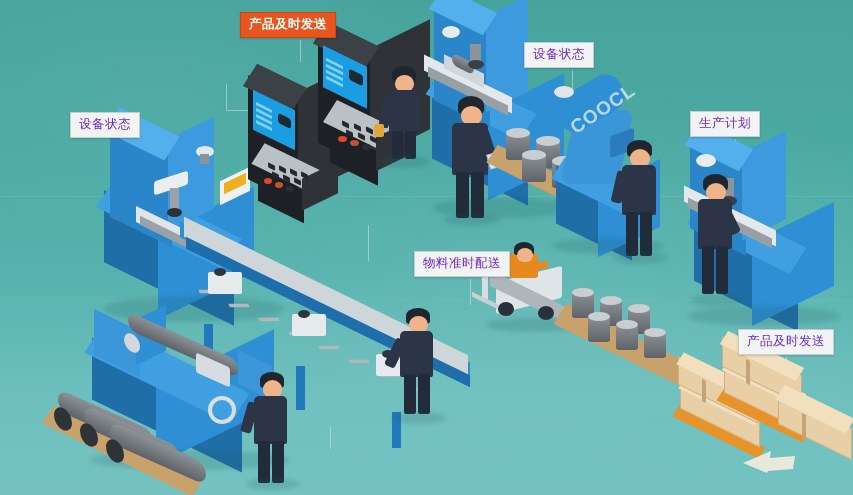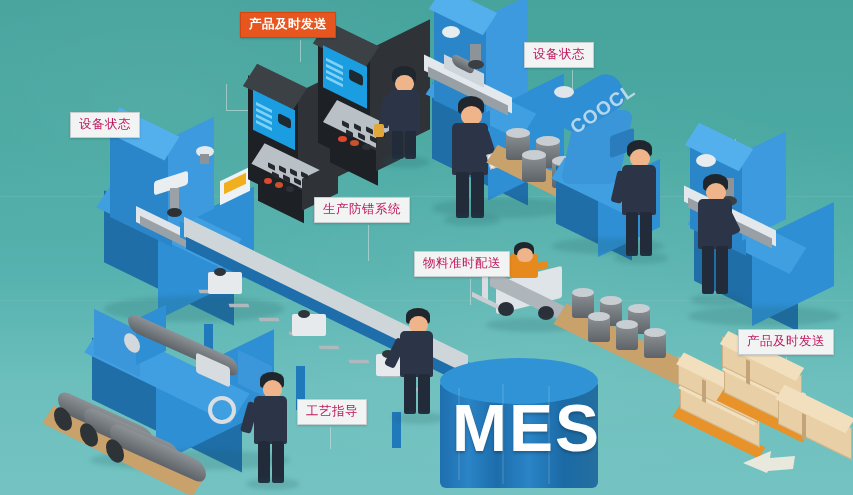--- a/index.html
+++ b/index.html
@@ -9,21 +9,21 @@
     background:linear-gradient(180deg,#47a49d 0%,#4aa9a2 28%,#56b2ae 55%,#6cbfbd 78%,#74c3c2 100%);
   }
   .bg-soft{position:absolute;inset:0;background:
      radial-gradient(ellipse 620px 300px at 64% 58%, rgba(255,255,255,.07), rgba(255,255,255,0) 70%),
      radial-gradient(ellipse 420px 220px at 18% 20%, rgba(255,255,255,.05), rgba(255,255,255,0) 72%);}
   
   .abs{position:absolute;}
   .shadow{position:absolute;background:rgba(30,90,95,.18);border-radius:50%;filter:blur(2px);}
   
   .label{
-    position:absolute;background:#f2f3f3;color:#be185d;
+    position:absolute;background:#f2f3f3;color:#6d28d9;
     border:1px solid #c8cdcf;font-size:12.5px;line-height:1;
     padding:5px 8px 6px 8px;white-space:nowrap;
     box-shadow:0 1px 2px rgba(0,0,0,.16);letter-spacing:.5px;
     font-family:"DejaVu Sans","Liberation Sans",sans-serif;
   }
   .label.accent{background:#e8561f;color:#fff;border-color:#d3440f;font-weight:bold;}
   .leader{position:absolute;border-left:1px solid rgba(215,225,225,.55);}
   .leader.h{border-left:none;border-top:1px solid rgba(215,225,225,.55);}
   
   .m-body{position:absolute;background:#2e8fd4;}
@@ -370,28 +370,20 @@
   <div class="abs" style="left:48px;top:402px;width:170px;height:90px;">
     <div class="plank" style="left:0px;top:36px;width:150px;height:26px;transform:skewY(26deg) skewX(-26deg) scaleY(.9);"></div>
     <div class="cyl" style="left:10px;top:8px;width:96px;height:22px;border-radius:11px;transform:skewY(24deg);"></div>
     <div class="cyl-cap" style="left:6px;top:6px;width:18px;height:22px;background:#2e3338;transform:skewY(24deg);"></div>
     <div class="cyl" style="left:36px;top:24px;width:96px;height:22px;border-radius:11px;transform:skewY(24deg);"></div>
     <div class="cyl-cap" style="left:32px;top:22px;width:18px;height:22px;background:#2e3338;transform:skewY(24deg);"></div>
     <div class="cyl" style="left:62px;top:40px;width:96px;height:22px;border-radius:11px;transform:skewY(24deg);"></div>
     <div class="cyl-cap" style="left:58px;top:38px;width:18px;height:22px;background:#2e3338;transform:skewY(24deg);"></div>
   </div>
 
-  <div id="mes-tank" style="left:440px;top:358px;width:160px;height:130px;">
-    <div class="tank-body" style="left:0px;top:22px;width:158px;height:108px;"></div>
-    <div class="tank-top" style="left:0px;top:0px;width:158px;height:46px;"></div>
-    <div class="abs" style="left:18px;top:30px;width:2px;height:92px;background:rgba(255,255,255,.10);"></div>
-    <div class="abs" style="left:62px;top:26px;width:2px;height:100px;background:rgba(255,255,255,.10);"></div>
-    <div class="abs" style="left:108px;top:28px;width:2px;height:98px;background:rgba(255,255,255,.10);"></div>
-    <div class="mes-text" style="left:12px;top:32px;">MES</div>
-  </div>
 
   <div class="abs" style="left:676px;top:352px;width:175px;height:125px;">
 
     <div class="pallet" style="left:0px;top:72px;width:86px;height:16px;transform:skewY(26deg) skewX(-26deg) scaleY(.9);"></div>
     <div class="box" style="left:4px;top:48px;width:78px;height:26px;transform:skewY(26deg);"></div>
     <div class="box-top" style="left:6px;top:40px;width:76px;height:18px;transform:skewY(26deg) skewX(-26deg) scaleY(.86);"></div>
     <div class="box" style="left:2px;top:24px;width:78px;height:26px;transform:skewY(26deg);"></div>
     <div class="box-top" style="left:4px;top:16px;width:76px;height:18px;transform:skewY(26deg) skewX(-26deg) scaleY(.86);"></div>
 
     <div class="pallet" style="left:44px;top:56px;width:86px;height:16px;transform:skewY(26deg) skewX(-26deg) scaleY(.9);"></div>
@@ -404,23 +396,22 @@
     <div class="box-top" style="left:104px;top:46px;width:70px;height:22px;transform:skewY(26deg) skewX(-26deg) scaleY(.86);"></div>
 
     <div class="abs" style="left:26px;top:28px;width:4px;height:22px;background:#c3a479;transform:skewY(26deg);"></div>
     <div class="abs" style="left:70px;top:8px;width:4px;height:24px;background:#c3a479;transform:skewY(26deg);"></div>
     <div class="abs" style="left:126px;top:62px;width:4px;height:26px;background:#c3a479;transform:skewY(26deg);"></div>
   </div>
 
   <div class="label accent" style="left:240px;top:12px;">产品及时发送</div>
   <div class="label" style="left:70px;top:112px;">设备状态</div>
   <div class="label" style="left:524px;top:42px;">设备状态</div>
-  <div class="label" style="left:314px;top:197px;">生产防错系统</div>
+  <div class="label" style="left:690px;top:111px;">生产计划</div>
   <div class="label" style="left:414px;top:251px;">物料准时配送</div>
   <div class="label" style="left:738px;top:329px;">产品及时发送</div>
-  <div class="label" style="left:297px;top:399px;">工艺指导</div>
 
   <div class="abs" style="right:56px;bottom:22px;width:56px;height:26px;">
     <svg width="56" height="26" viewBox="0 0 56 26">
       <path d="M2 16 L30 4 L29 11 L54 9 L52 22 L27 24 L26 26 Z" fill="#efeade" opacity="0.95"></path>
     </svg>
   </div>
 </div>
 
 </body></html>

